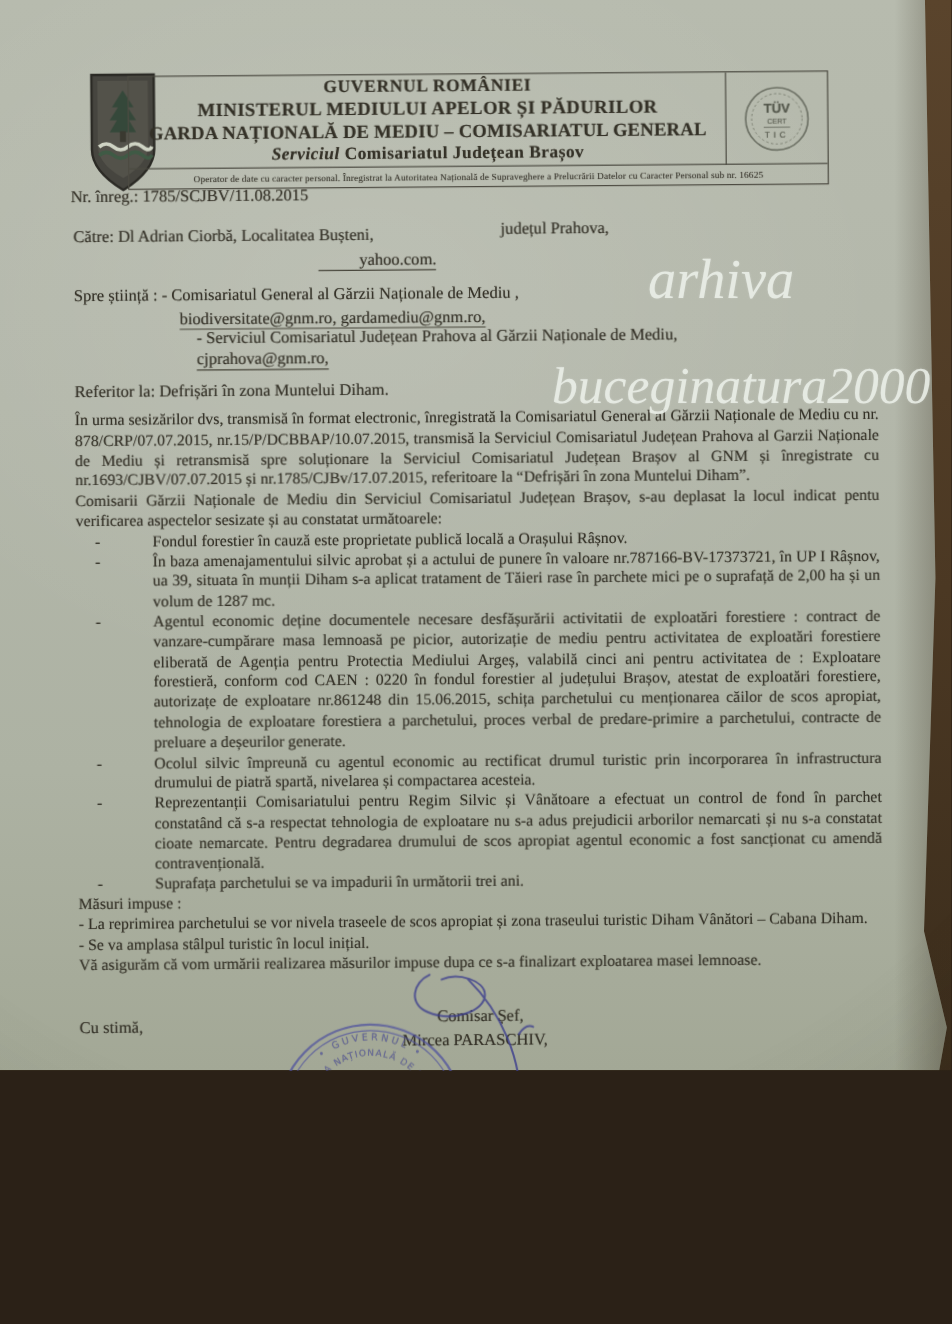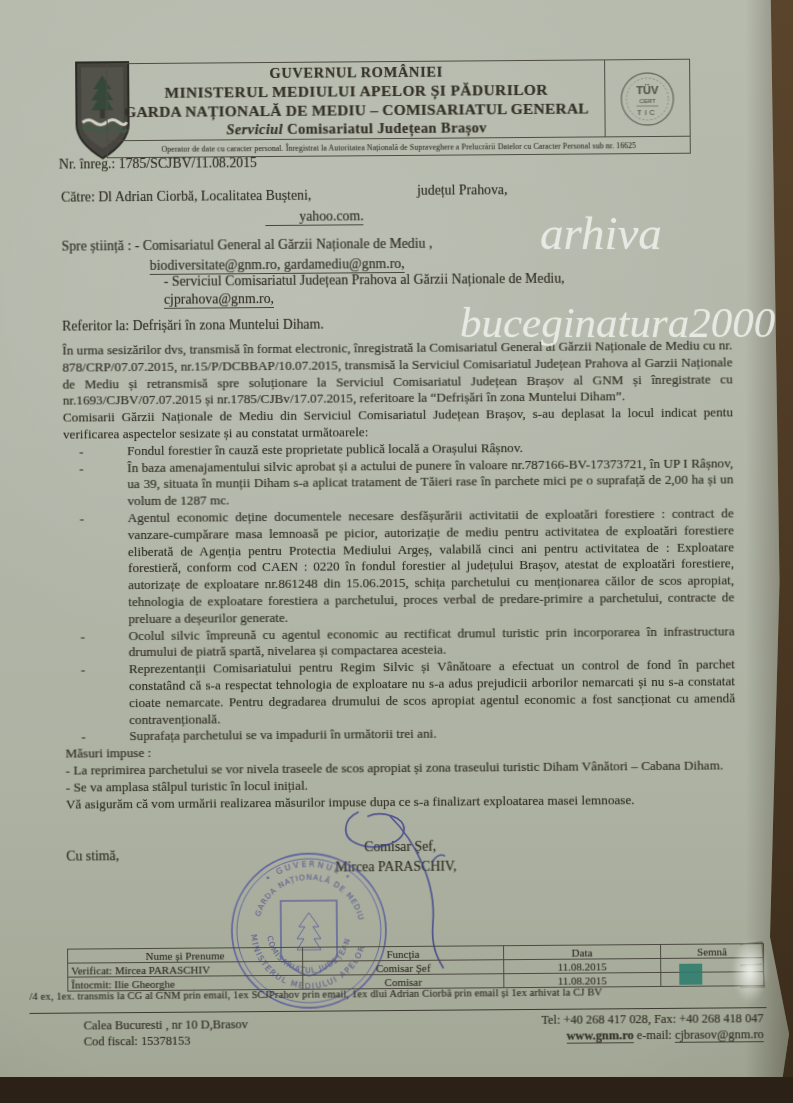--- a/index.html
+++ b/index.html
@@ -1,17 +1,17 @@
 <!DOCTYPE html>
 <html><head>
 <meta charset="utf-8">
 <style>
   html,body{margin:0;padding:0;background:#2b2117;}
   .photo{
-    position:relative;width:793px;height:1077px;overflow:hidden;
+    position:relative;width:793px;height:892px;overflow:hidden;
     background:linear-gradient(180deg,#5a442c 0%,#4b3823 55%,#3b2d1c 100%);
     font-family:"Liberation Serif","DejaVu Serif",serif;
   }
   .paper{
     position:absolute;inset:0;
     background:
       radial-gradient(90% 60% at 38% 28%, rgba(255,255,255,.10), rgba(0,0,0,0) 62%),
       linear-gradient(90deg, rgba(0,0,0,0) 94%, rgba(40,30,14,.30) 99%),
       linear-gradient(180deg,#b7bbae 0%,#b3b7aa 38%,#adb2a3 72%,#a3a896 100%);
     clip-path:polygon(0 0,97.2% 0,98.3% 54%,97.1% 87%,99.5% 96%,98.7% 100%,0 100%);

